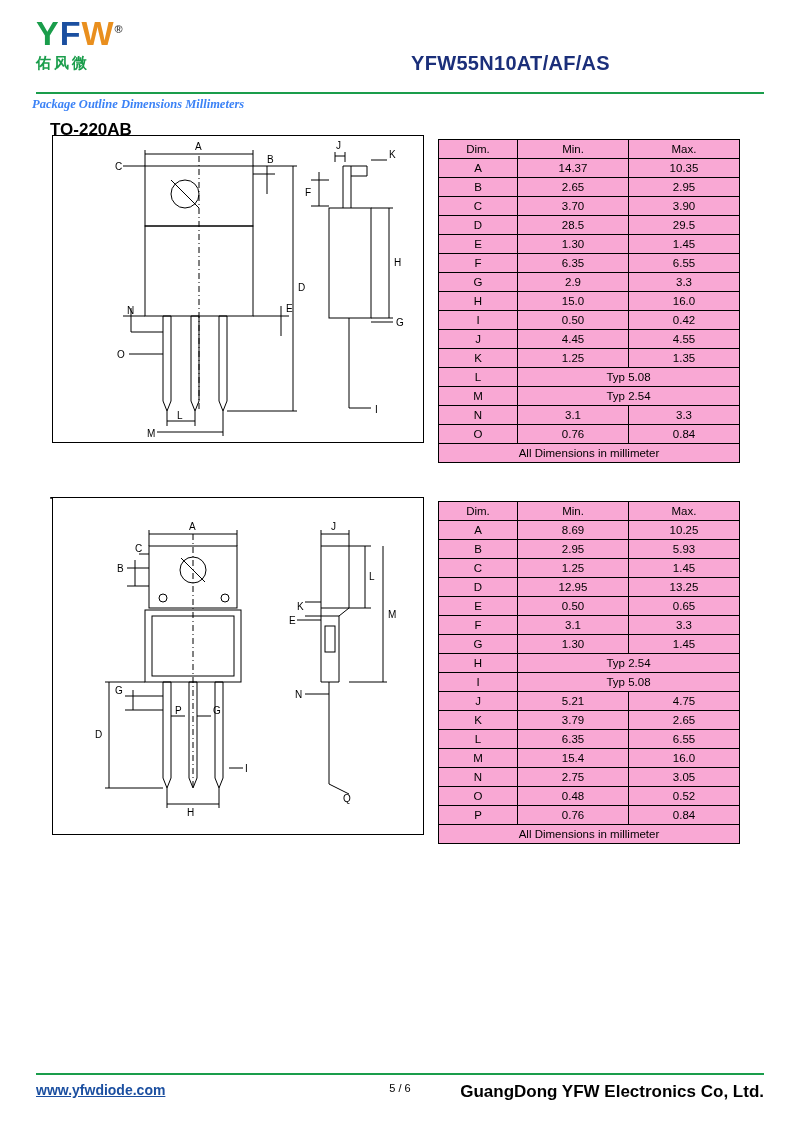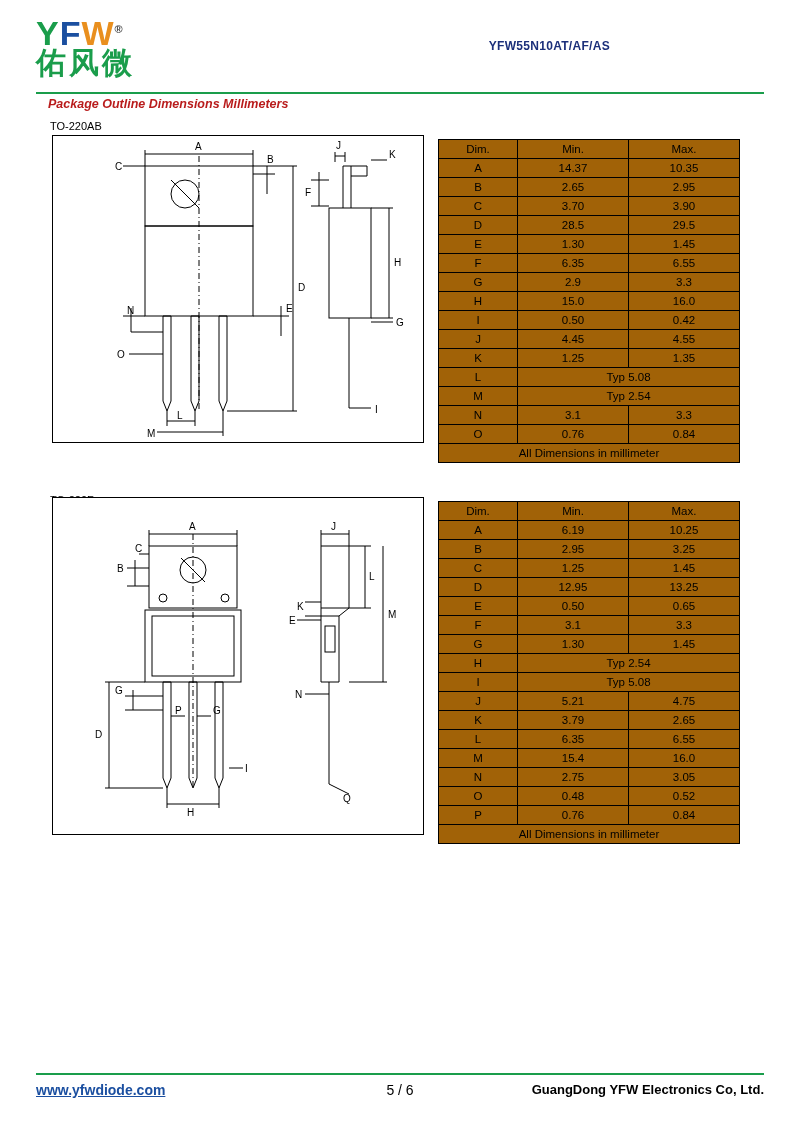--- a/index.html
+++ b/index.html
@@ -45,75 +45,76 @@
   .logo-y { color: #1a9d4b; }
   .logo-f { color: #1b4fa0; }
   .logo-w { color: #e98f1e; }
   .logo-reg {
     font-size: 11px;
     vertical-align: super;
     color: #444;
   }
   .logo-cn {
     color: #1a9d4b;
-    font-size: 30px;
+    font-size: 15px;
     font-weight: bold;
     letter-spacing: 3px;
     line-height: 26px;
   }
   .part-number {
     position: absolute;
     right: 36px;
-    top: 39px;
-    font-size: 12px;
+    top: 52px;
+    font-size: 20px;
     font-weight: bold;
     color: #1b2f7a;
     letter-spacing: 0.3px;
   }
   .header-rule {
     position: absolute;
     left: 36px;
     top: 92px;
     width: 728px;
     height: 2px;
     background: #1a9d4b;
   }
 
   
   .section-title {
     position: absolute;
-    left: 48px;
+    left: 32px;
     top: 97px;
     font-size: 12.5px;
     font-weight: bold;
-    color: #b91c1c;
+    color: #3b82f6;
     font-style: italic;
+    font-family: Liberation Serif, serif;
   }
 
   .pkg-label {
     position: absolute;
-    font-size: 11px;
-    font-weight: normal;
+    font-size: 17px;
+    font-weight: bold;
     color: #000;
   }
 
   
   .outline-box {
     position: absolute;
     border: 1px solid #000;
     box-sizing: border-box;
     background: #fff;
   }
 
   
   .dim-table {
     position: absolute;
     border-collapse: collapse;
     font-size: 11.5px;
-    background: #a16207;
+    background: #f9a8d4;
   }
   .dim-table td, .dim-table th {
     border: 1px solid #000;
     text-align: center;
     font-weight: normal;
     padding: 0;
     height: 18px;
     line-height: 18px;
   }
   .dim-table th {
@@ -142,28 +143,28 @@
     font-weight: bold;
     color: #1b4fa0;
     text-decoration: underline;
   }
   .footer-page {
     position: absolute;
     left: 0;
     top: 1082px;
     width: 800px;
     text-align: center;
-    font-size: 14px;
+    font-size: 11px;
     color: #000;
   }
   .footer-company {
     position: absolute;
     right: 36px;
     top: 1082px;
-    font-size: 13px;
+    font-size: 17px;
     font-weight: bold;
     color: #000;
   }
 
   
   svg text {
     font-family: "Liberation Sans", sans-serif;
     font-size: 10px;
     fill: #000;
   }
@@ -462,27 +463,27 @@
     <thead>
       <tr>
         <th class="col-dim">Dim.</th>
         <th class="col-min">Min.</th>
         <th class="col-max">Max.</th>
       </tr>
     </thead>
     <tbody>
       <tr>
           <td>A</td>
-          <td>6.19</td>
+          <td>8.69</td>
           <td>10.25</td>
         </tr>
       <tr>
           <td>B</td>
           <td>2.95</td>
-          <td>3.25</td>
+          <td>5.93</td>
         </tr>
       <tr>
           <td>C</td>
           <td>1.25</td>
           <td>1.45</td>
         </tr>
       <tr>
           <td>D</td>
           <td>12.95</td>
           <td>13.25</td>

